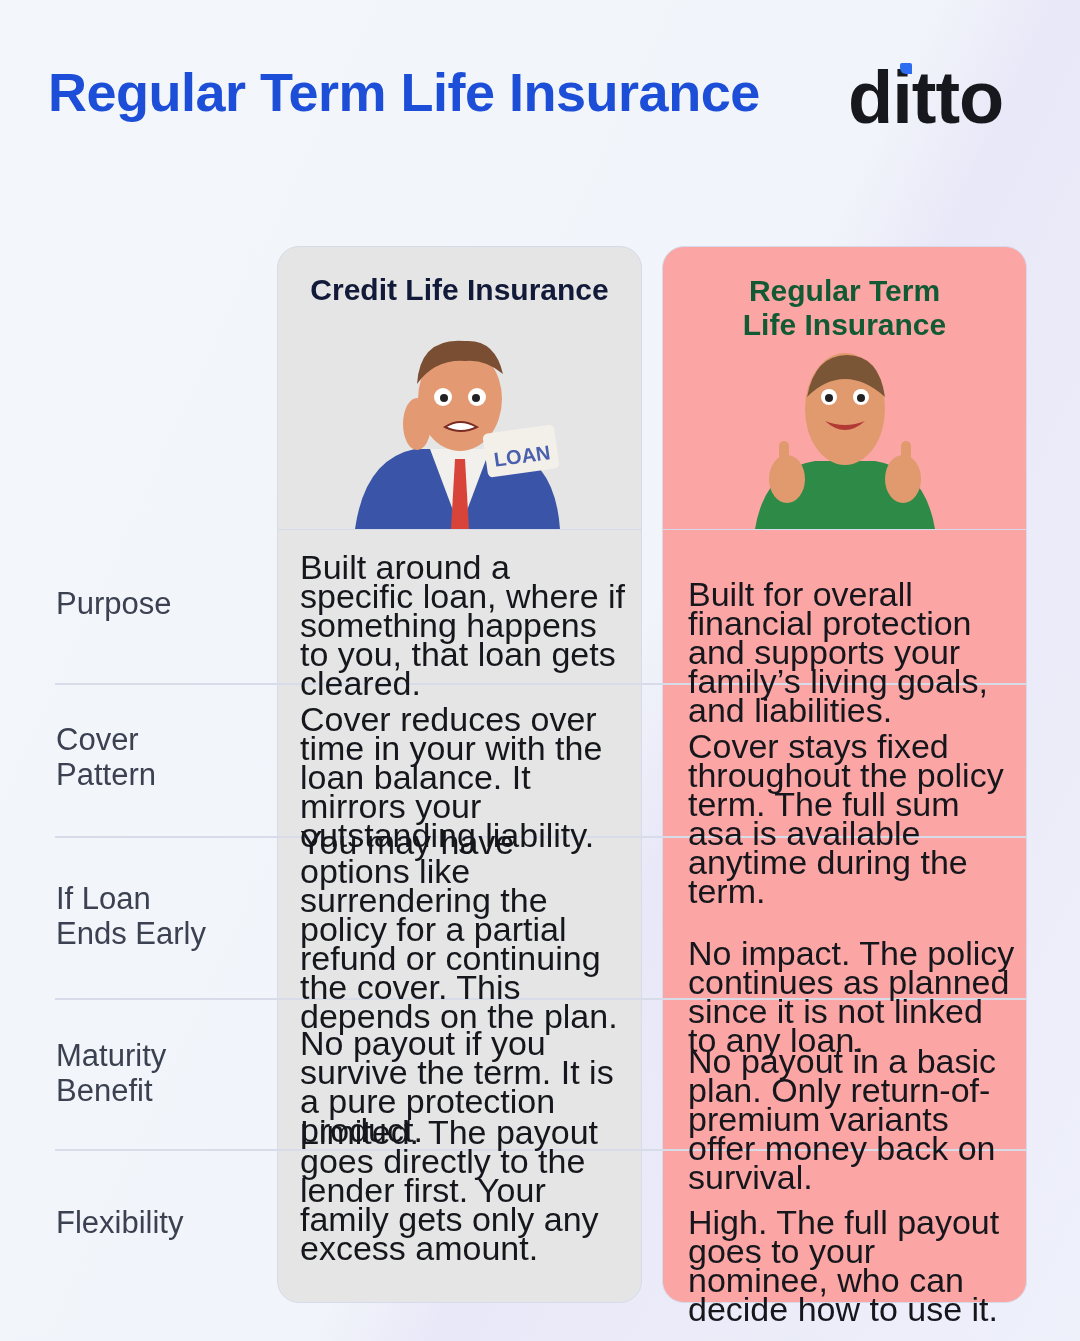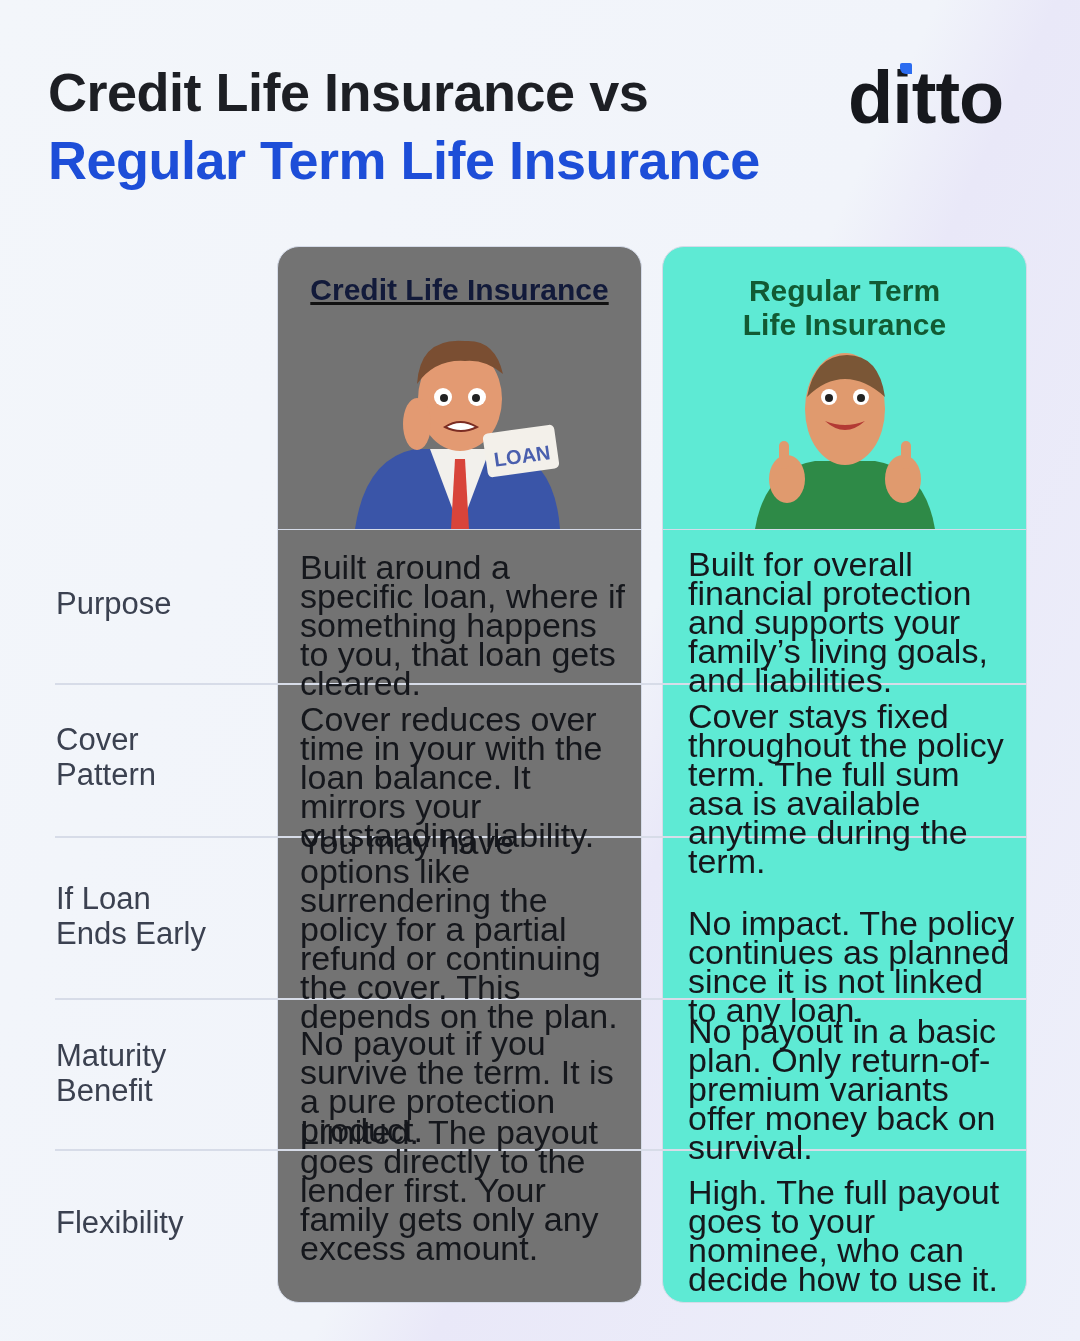--- a/index.html
+++ b/index.html
@@ -21,46 +21,45 @@
     font-weight: 700; font-size: 74px; color: #16181d; letter-spacing: -1px; line-height: 80px; text-align: center;
   }
   .logo .dot {
     position: absolute; left: 52px; top: 5px; width: 12px; height: 11px;
     background: #2b6cf0; border-radius: 2px 2px 0 6px;
   }
   .col {
     position: absolute; top: 246px; height: 1057px;
     border-radius: 22px; border: 1.5px solid #d5dbe8;
   }
-  .col.credit { left: 277px; width: 365px; background: #737373; text-decoration: underline; }
-  .col.regular { left: 662px; width: 365px; background: #5eead4; }
+  .col.credit { left: 277px; width: 365px; background: #e5e5e5; }
+  .col.regular { left: 662px; width: 365px; background: #fca5a5; }
   .col-head {
     height: 283px; border-bottom: 1.5px solid #d5dbe8; text-align: center; position: relative;
   }
   .col-title { font-weight: 700; font-size: 30px; line-height: 34px; padding-top: 26px; }
   .credit .col-title { color: #121a3a; }
   .regular .col-title { color: #125a33; padding-top: 27px; }
   .illus { position: absolute; bottom: 0; left: 50%; transform: translateX(-50%); }
   .row-label {
     position: absolute; left: 56px; width: 200px;
     font-size: 31px; line-height: 35px; color: #3b4150; font-weight: 500;
   }
   .hline { position: absolute; left: 55px; width: 972px; height: 1.5px; background: #d7dce8; }
   .cell {
     position: absolute; width: 330px;
     font-size: 34px; line-height: 29px; color: #15171c;
   }
   .cell.c1 { left: 300px; }
-  .cell.c2 { left: 688px; }
+  .cell.c2 { left: 688px; margin-top: 30px; }
 </style>
 </head>
 <body>
 
 <div class="title">
-  <span class="l1">Credit Life Insurance vs</span>
   <span class="l2">Regular Term Life Insurance</span>
 </div>
 
 <div class="logo">
   <span>ditto</span>
   <span class="dot"></span>
 </div>
 
 <div class="col credit">
   <div class="col-head">

